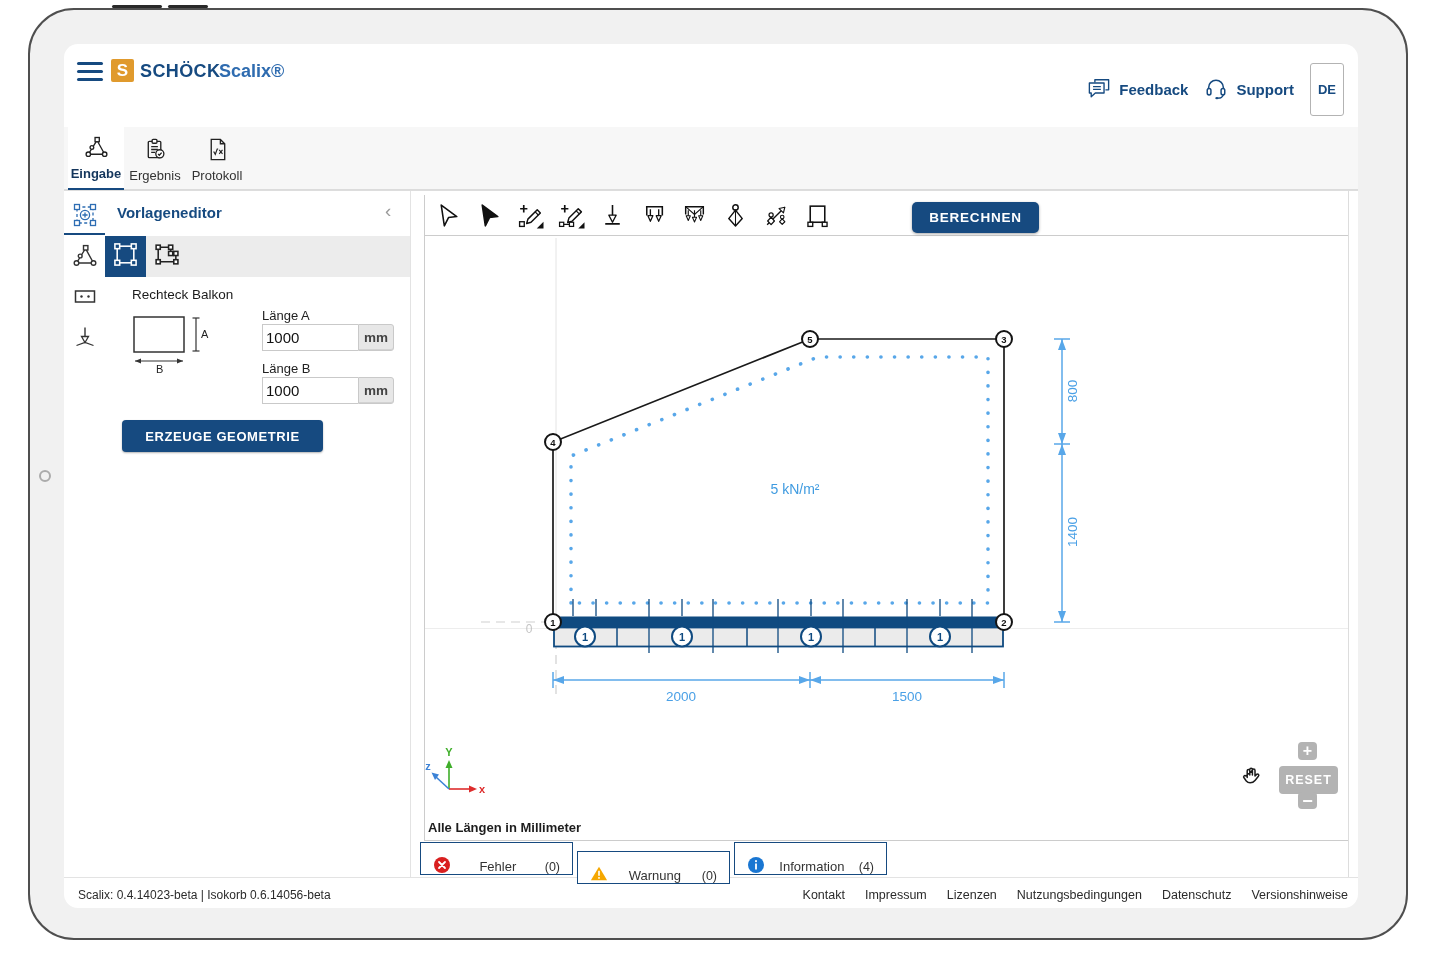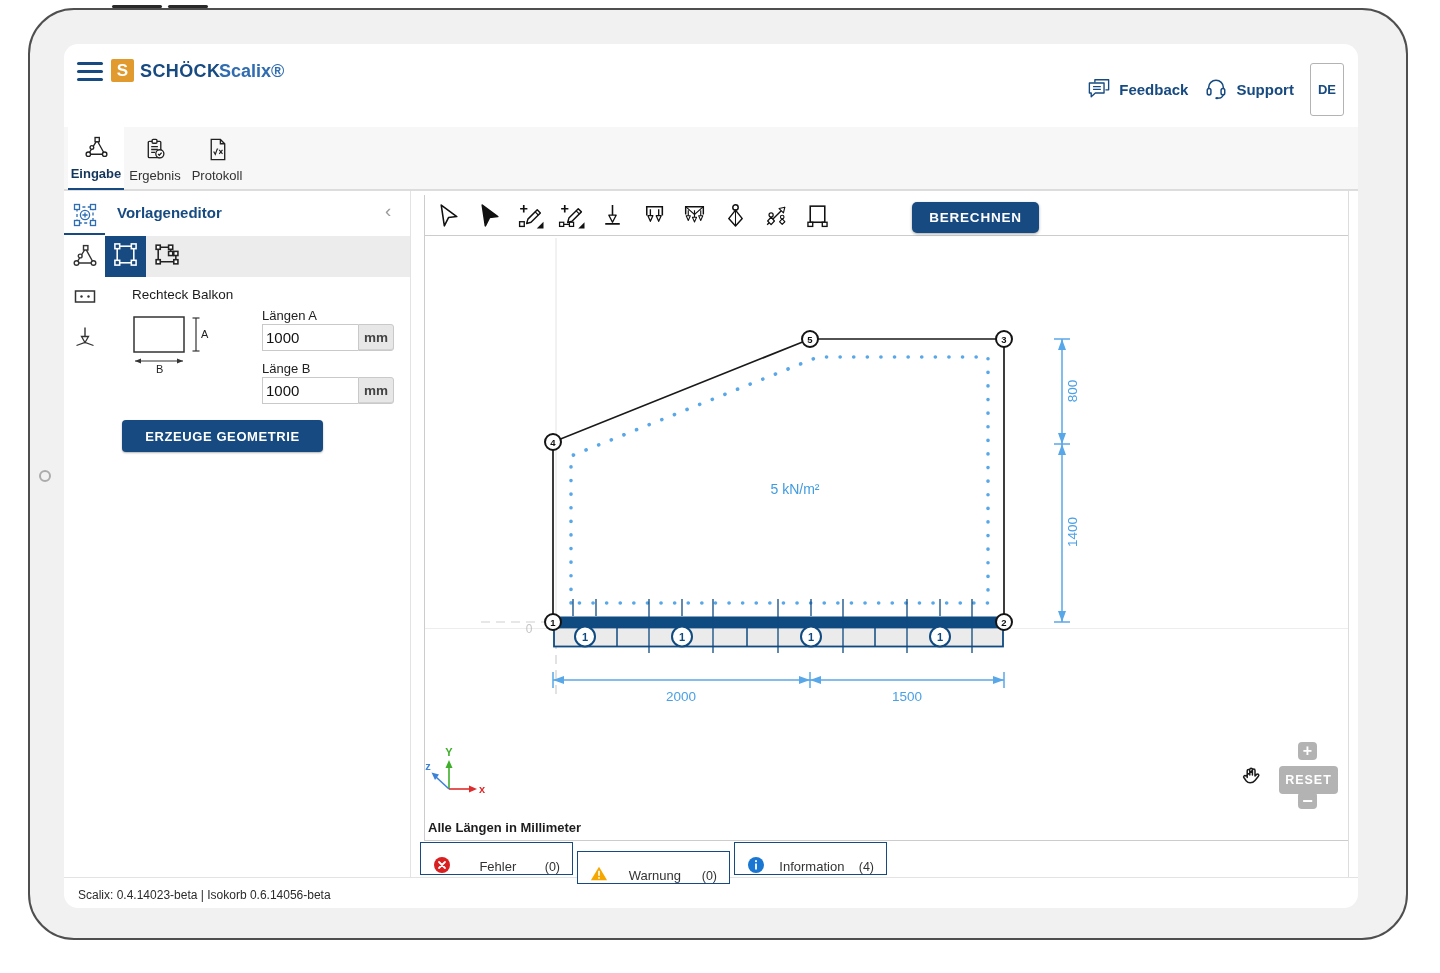--- a/index.html
+++ b/index.html
@@ -291,21 +291,21 @@
       <rect x="1" y="1" width="50" height="35" fill="none" stroke="#333" stroke-width="1.5"></rect>
       <line x1="63" y1="2" x2="63" y2="35" stroke="#333" stroke-width="1.2"></line>
       <line x1="59.5" y1="2" x2="66.5" y2="2" stroke="#333" stroke-width="1.2"></line>
       <line x1="59.5" y1="35" x2="66.5" y2="35" stroke="#333" stroke-width="1.2"></line>
       <text x="68" y="22" font-size="11" fill="#222">A</text>
       <line x1="2" y1="45" x2="50" y2="45" stroke="#333" stroke-width="1.2"></line>
       <path d="M2 45 l6 -2.4 v4.8 z M50 45 l-6 -2.4 v4.8 z" fill="#333"></path>
       <text x="23" y="57" font-size="11" fill="#222">B</text>
     </svg>
 
-    <div class="fld-label" style="top:264px;">Längen A</div>
+    <div class="fld-label" style="top:264px;">Länge A</div>
     <div class="fld" style="top:280px;">
       <input class="fld-input" value="1000" style="">
       <div class="fld-unit">mm</div>
     </div>
     <div class="fld-label" style="top:317px;">Länge B</div>
     <div class="fld" style="top:333px;">
       <input class="fld-input" value="1000" style="">
       <div class="fld-unit">mm</div>
     </div>
 
@@ -553,15 +553,23 @@
           <circle cx="9" cy="9" r="8" fill="#1976d2"></circle>
           <rect x="8.1" y="7.5" width="1.8" height="6" fill="#fff"></rect>
           <rect x="8.1" y="4.2" width="1.8" height="1.9" fill="#fff"></rect>
         </svg>
       </span>
       <span class="s-label">Information</span>
       <span class="s-count">(4)</span>
     </div>
 
     <div class="footer-version">Scalix: 0.4.14023-beta | Isokorb 0.6.14056-beta</div>
+    <div class="footer-links">
+      <span>Kontakt</span>
+      <span>Impressum</span>
+      <span>Lizenzen</span>
+      <span>Nutzungsbedingungen</span>
+      <span>Datenschutz</span>
+      <span>Versionshinweise</span>
+    </div>
 
   </div>
 </div>
 
 </body></html>

